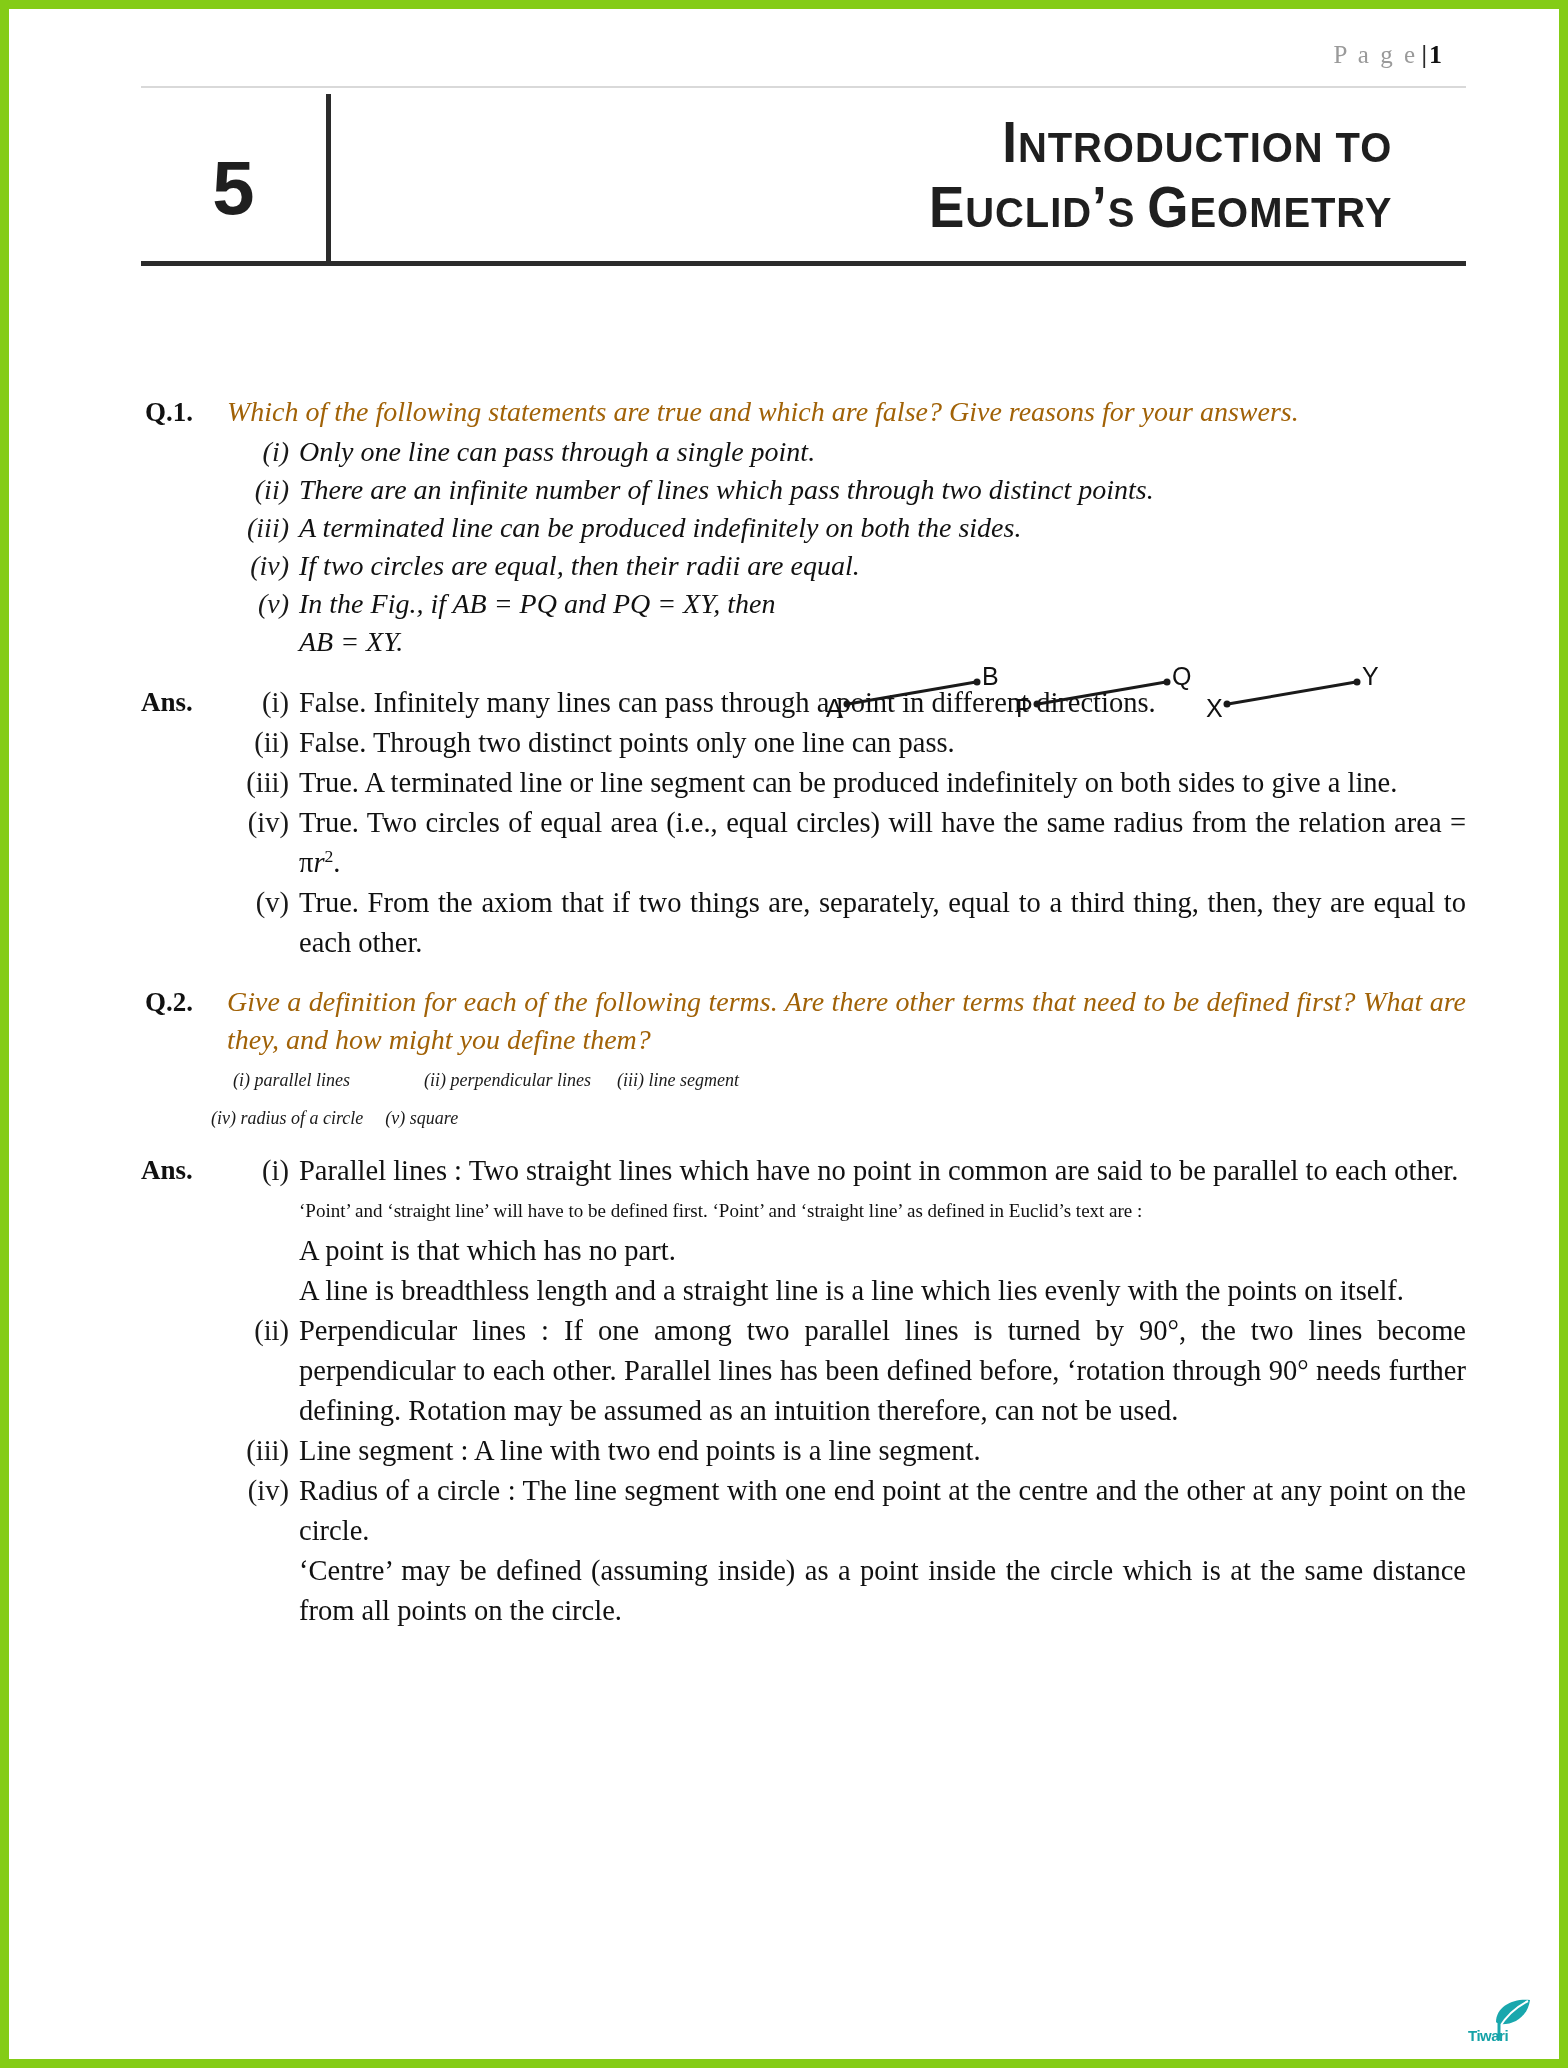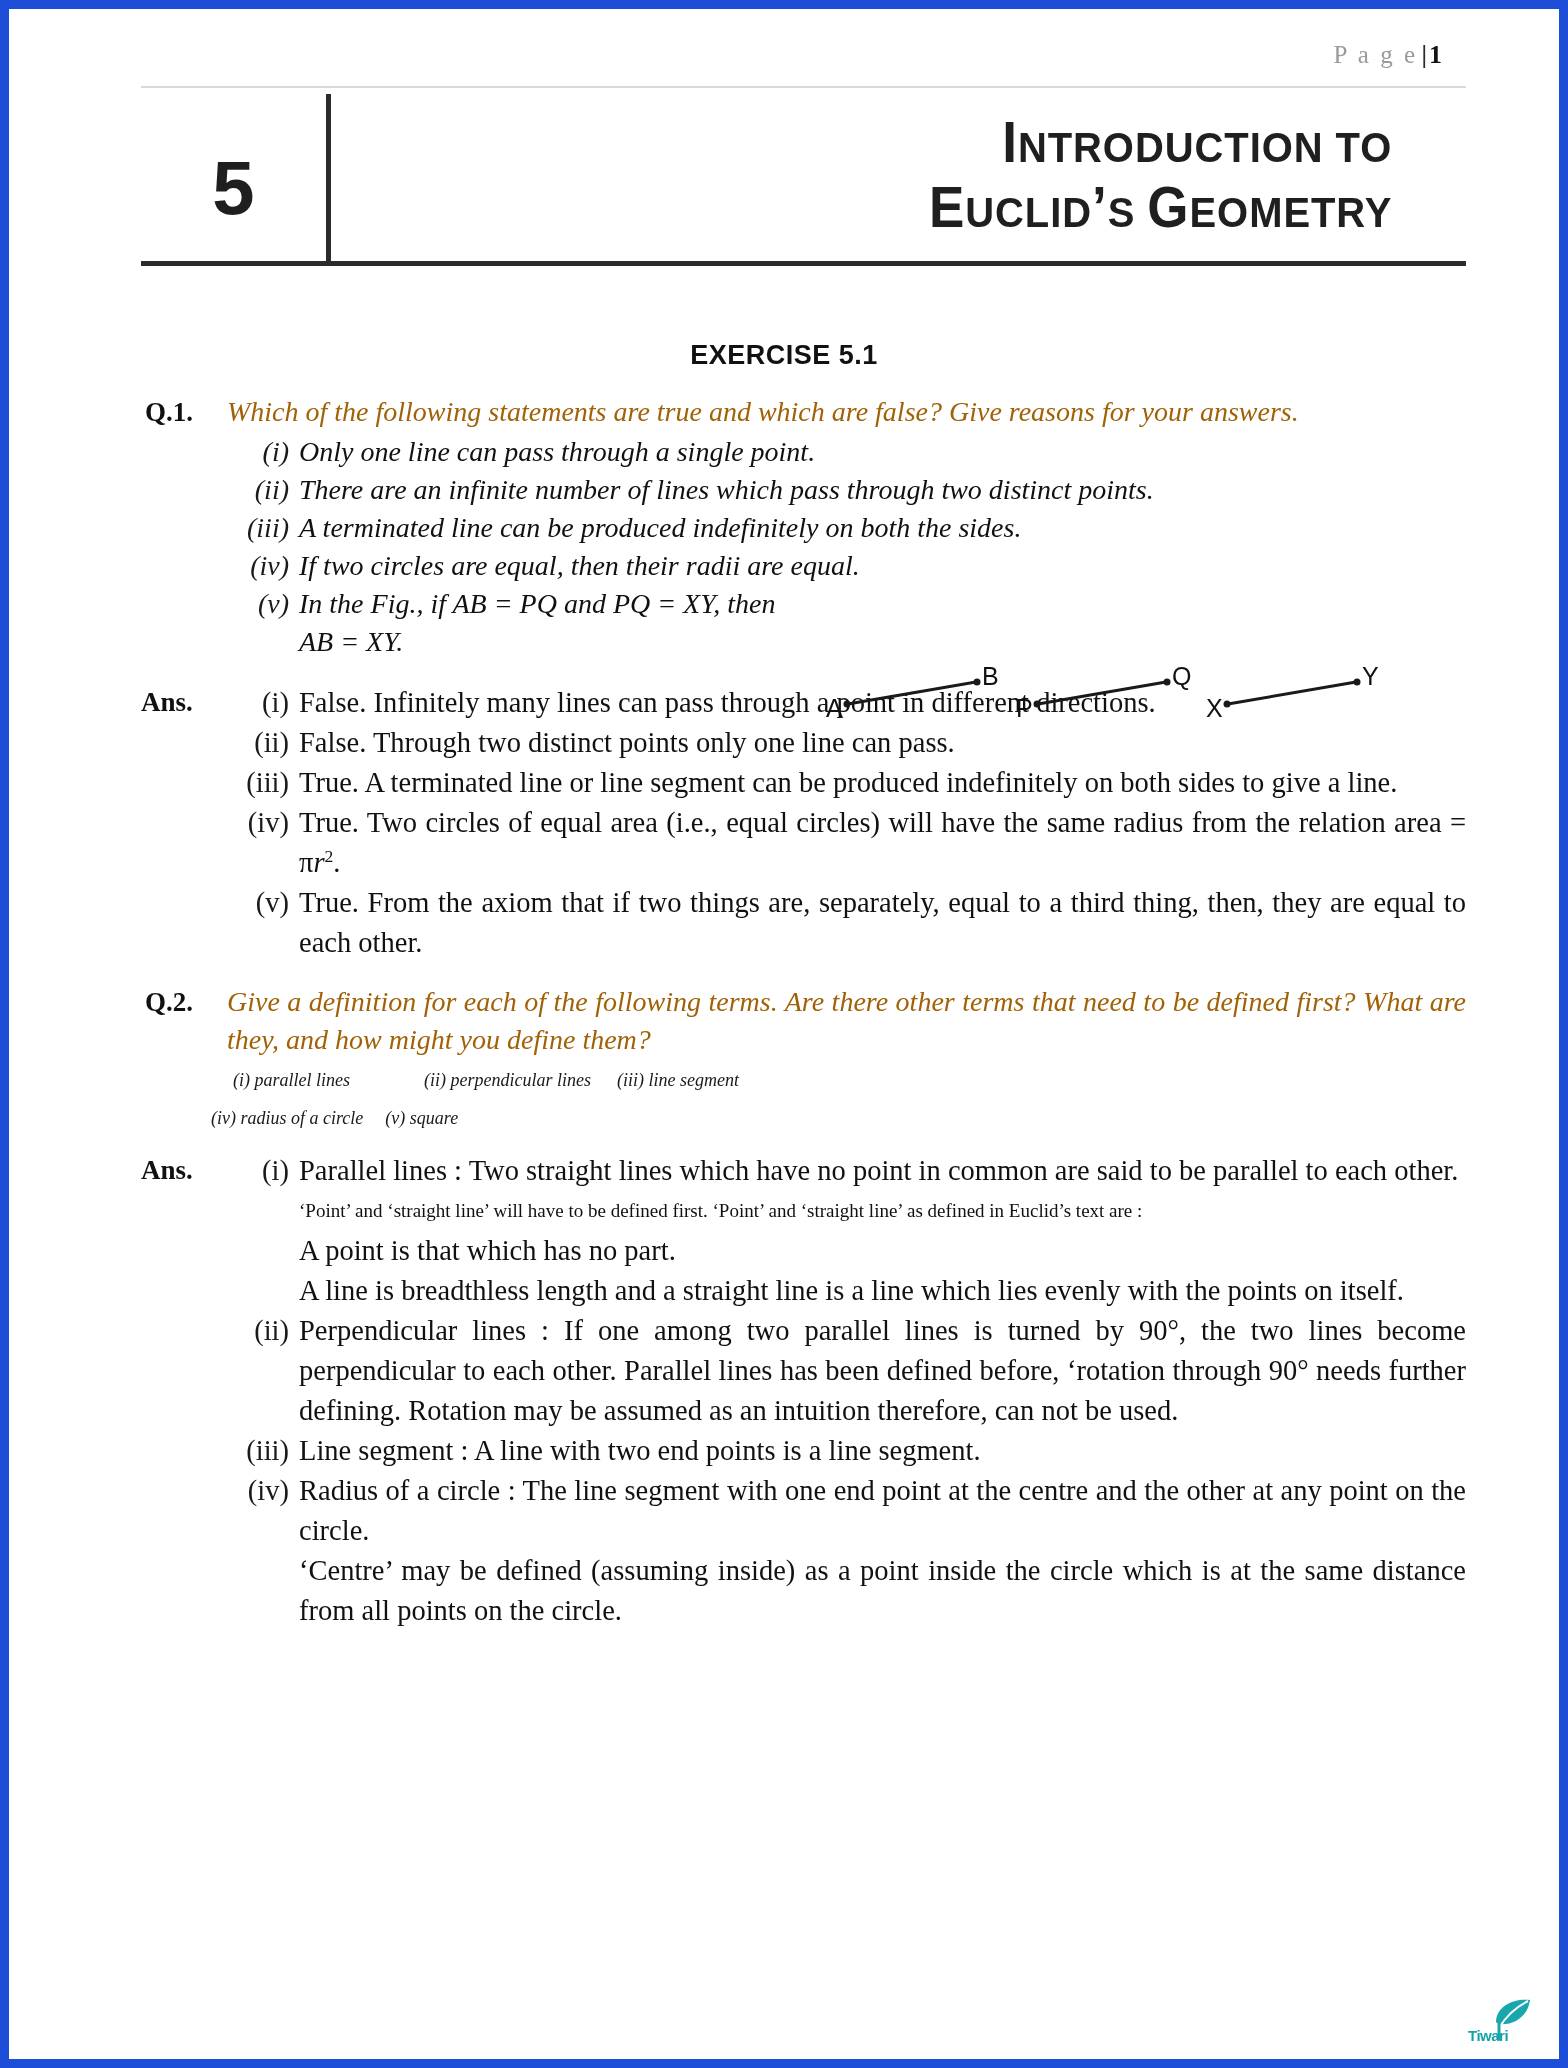--- a/index.html
+++ b/index.html
@@ -10,21 +10,21 @@
     background: #ffffff;
     font-family: "Liberation Serif", serif;
     color: #1a1a1a;
     overflow: hidden;
   }
 
   
   .page-frame {
     position: absolute;
     inset: 0;
-    border: 9px solid #1d4ed8;
+    border: 9px solid #84cc16;
     background: #ffffff;
   }
   .page-inner {
     position: absolute;
     inset: 9px;
     background: #ffffff;
     overflow: hidden;
   }
 
   
@@ -262,21 +262,20 @@
     <div class="chapter-num-cell">
       <div class="chapter-num">5</div>
     </div>
     <div class="chapter-divider"></div>
     <div class="chapter-title-cell">
       <div class="chapter-title-line line1"><span class="cap">I</span><span>NTRODUCTION TO</span></div>
       <div class="chapter-title-line line2"><span class="cap">E</span><span>UCLID</span><span class="cap">’</span><span>S</span>&nbsp;<span class="cap">G</span><span>EOMETRY</span></div>
     </div>
   </div>
 
-  <div class="exercise-heading">EXERCISE 5.1</div>
 
   <div class="body-col">
 
     <div class="blk">
       <div class="lbl q">Q.1.</div>
       <div class="qtext">Which of the following statements are true and which are false? Give reasons for your answers.</div>
     </div>
 
     <div class="ans-sub-wrap" style="margin-left:92px;">
       <div class="sub">

